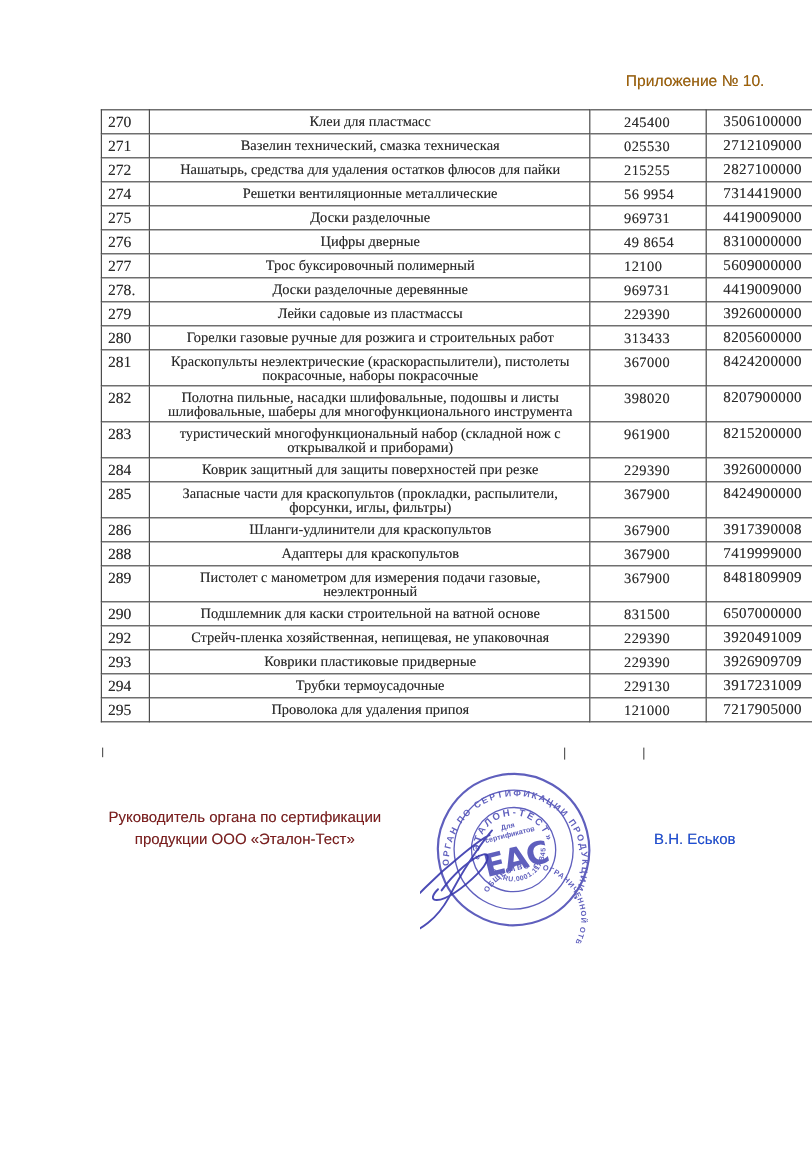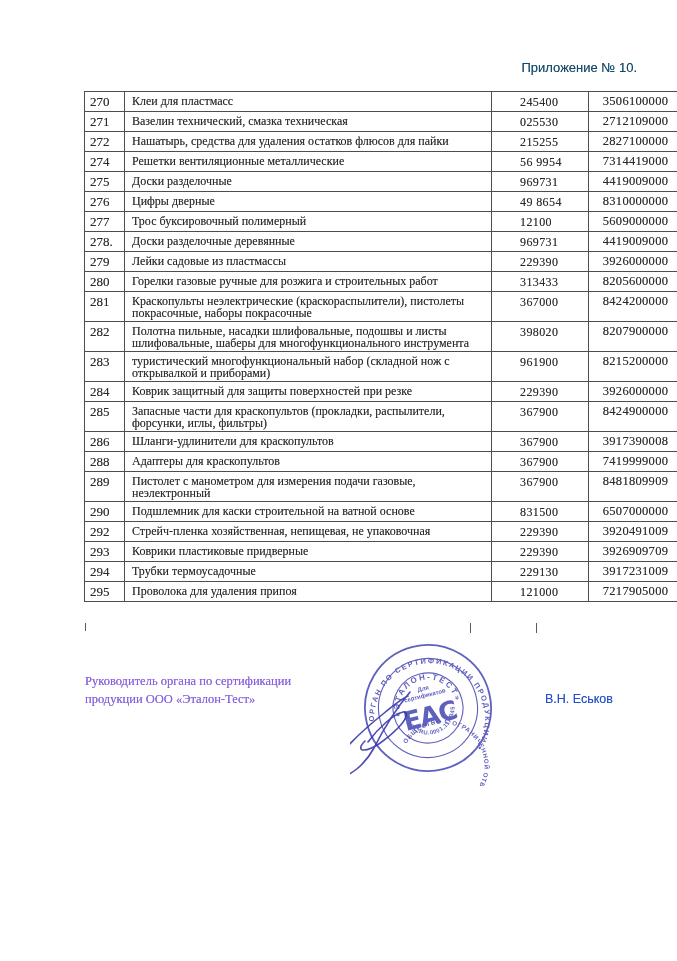--- a/index.html
+++ b/index.html
@@ -2,42 +2,42 @@
 <html><head>
 <meta charset="utf-8">
 <style>
   html,body{margin:0;padding:0;}
   body{
     width:677px;height:961px;position:relative;background:#ffffff;
     font-family:"Liberation Serif", serif;color:#2b2b2b;overflow:hidden;
   }
   .appendix{
     position:absolute;top:60px;right:40px;
-    font-family:"Liberation Sans", sans-serif;font-size:13px;color:#0c4a6e;
+    font-family:"Liberation Sans", sans-serif;font-size:13px;color:#a16207;
     text-shadow:0 0 0.5px rgba(60,60,60,.55);
   }
   table.items{
     position:absolute;left:72px;top:91px;width:540px;
     border-collapse:collapse;table-layout:fixed;margin-left:12px;
   }
   table.items td{
     border:1px solid #4d4d4d;
     vertical-align:top;
     color:#2a2a2a;
     text-shadow:0 0 0.5px rgba(50,50,50,.5);
   }
   table.items tr{height:19px;}
   td.c-num{width:32px;font-size:13px;padding:2px 2px 1px 5px;}
-  td.c-desc{width:353px;font-size:12px;line-height:12px;padding:3px 6px 2px 7px;}
+  td.c-desc{width:353px;font-size:12px;line-height:12px;padding:3px 6px 2px 7px;text-align:center;}
   td.c-code{width:66px;font-size:12px;padding:3px 2px 1px 28px;letter-spacing:.4px;}
   td.c-tnved{width:89px;font-size:12.5px;text-align:center;padding:2px 2px 1px 2px;color:#1c1c1c;letter-spacing:.3px;}
   .stub{position:absolute;width:1px;background:#5a5a5a;}
   .sig-title{
-    position:absolute;left:85px;top:672px;width:238px;text-align:left;
-    font-family:Liberation Serif, serif;font-size:12.5px;line-height:18px;color:#8b5cf6;
+    position:absolute;left:85px;top:672px;width:238px;text-align:center;
+    font-family:Liberation Sans, sans-serif;font-size:12.5px;line-height:18px;color:#7f1d1d;
     text-shadow:0 0 0.5px rgba(60,60,60,.5);
   }
   .sig-name{
     position:absolute;left:545px;top:692px;
     font-family:"Liberation Sans", sans-serif;font-size:12.5px;color:#1d4ed8;
     text-shadow:0 0 0.5px rgba(60,60,60,.5);
   }
   .stamp-wrap{position:absolute;left:350px;top:630px;width:156px;height:156px;}
   .stamp-wrap svg{display:block;}
 </style>

